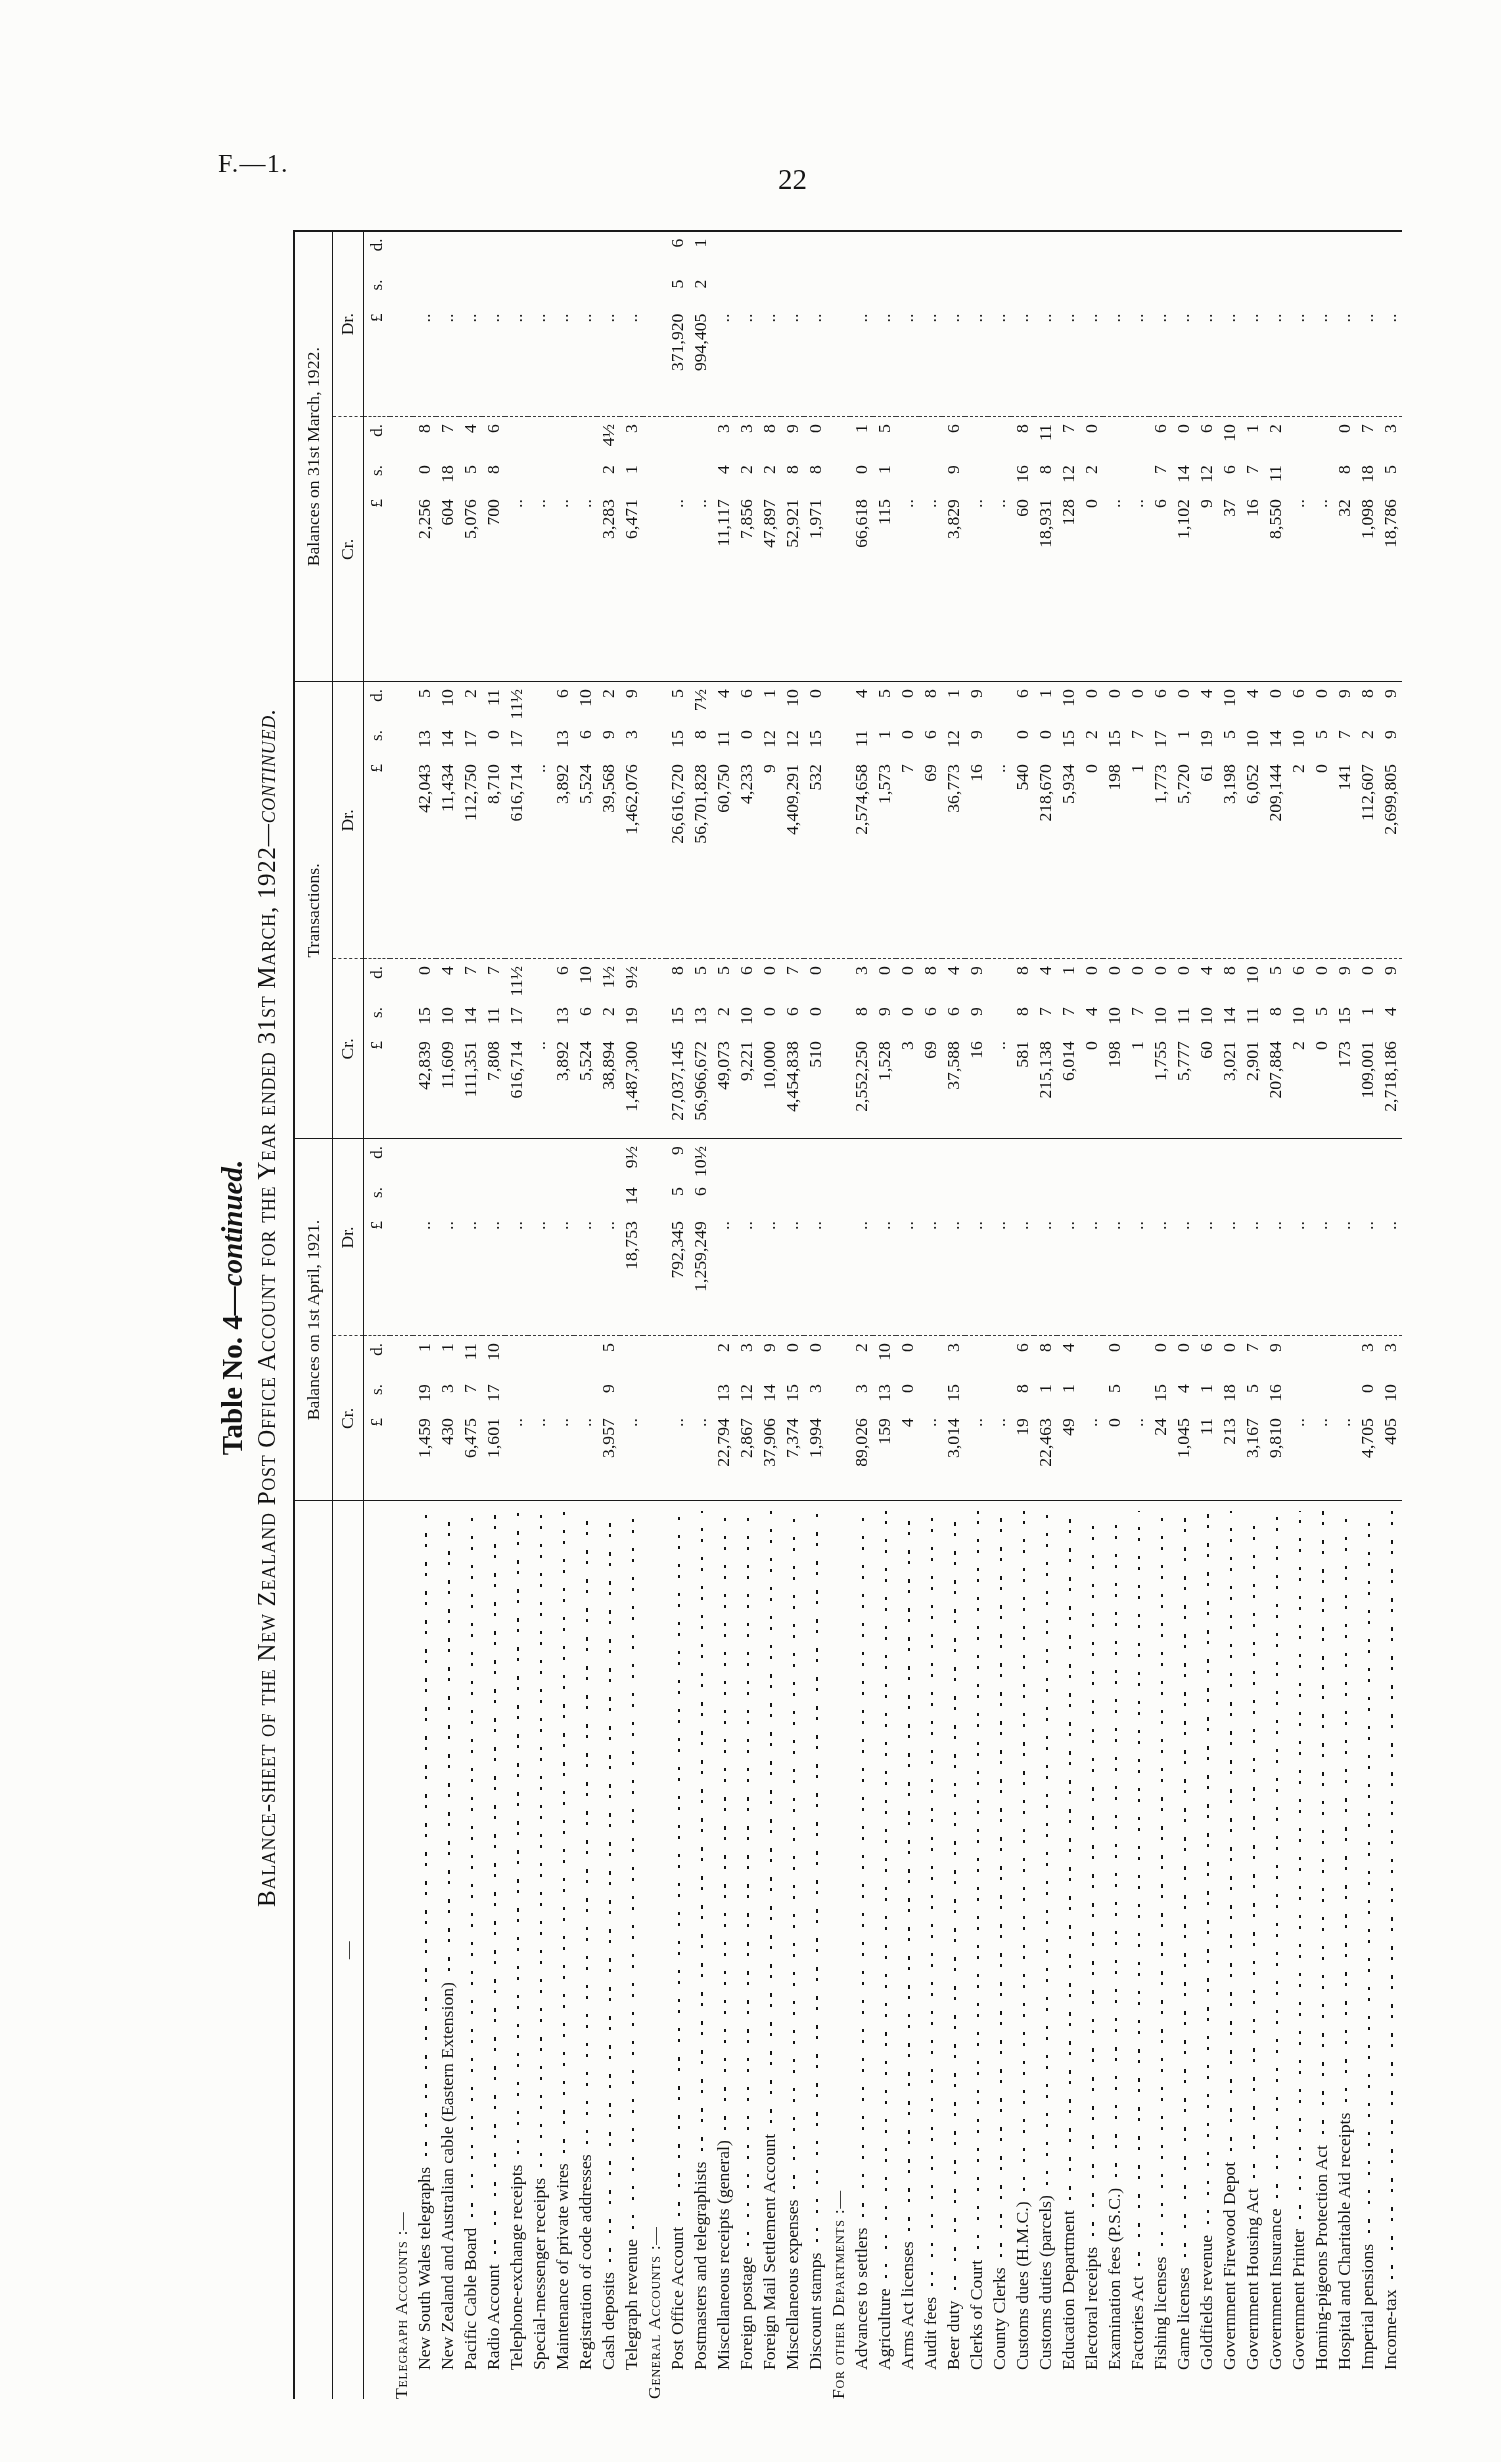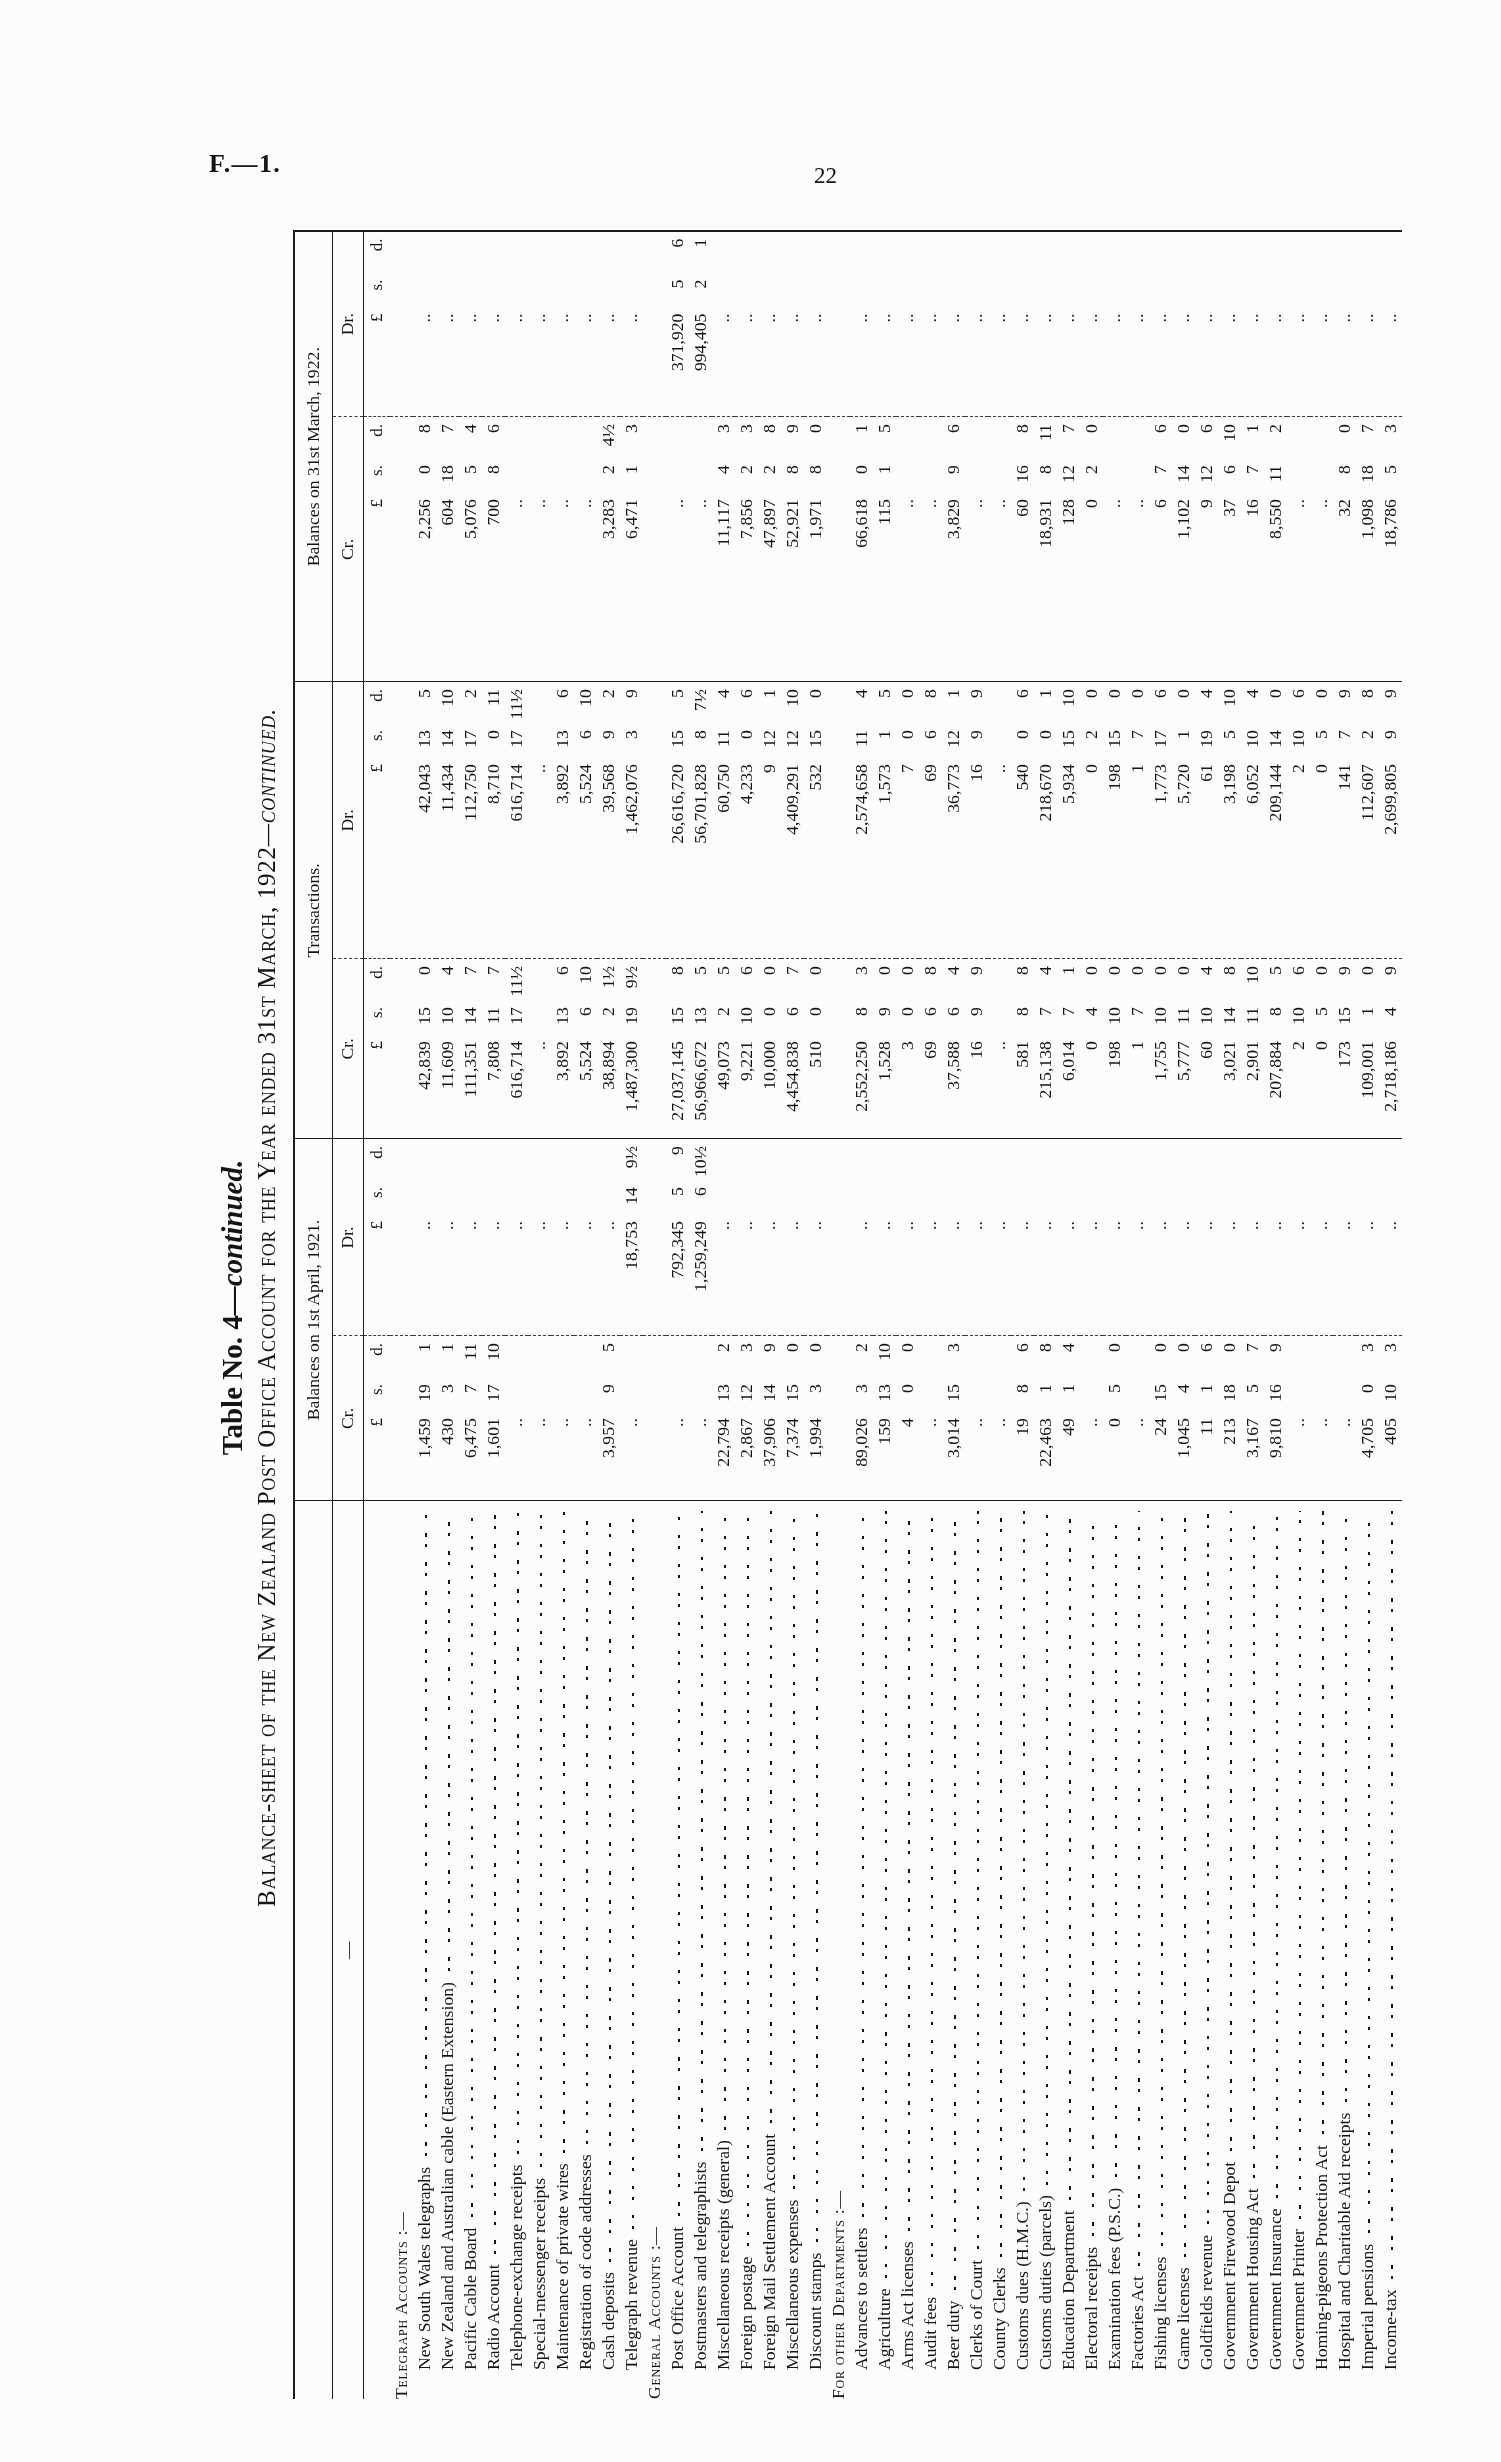--- a/index.html
+++ b/index.html
@@ -1,22 +1,22 @@
 <!DOCTYPE html>
 <html style="font-size:10.5px"><head>
 <meta charset="utf-8">
 <style>
   html,body{margin:0;padding:0;}
   body{
     width:1502px;height:2462px;position:relative;overflow:hidden;
     background:#fcfcfa;color:#141414;
     font-family:"Liberation Serif","DejaVu Serif",serif;
   }
-  .doc-ref{position:absolute;left:209px;top:149px;font-size:26px;letter-spacing:1.3px;font-weight:bold;}
-  .page-num{position:absolute;left:778px;top:163px;font-size:23px;margin-left:36px;}
+  .doc-ref{position:absolute;left:218px;top:149px;font-size:26px;letter-spacing:1.3px;}
+  .page-num{position:absolute;left:778px;top:163px;font-size:29px;}
   
   .sheet{
     position:absolute;left:216px;top:216px;width:2183px;height:1219px;
     transform-origin:0 0;transform:rotate(-90deg) translateX(-2183px);
   }
   .titles{text-align:center;margin:0 0 11.8px 0;}
   .title1{font-size:29px;font-weight:bold;}
   .title1 .cont, .title2 .cont{font-style:italic;}
   .title2{font-size:25px;font-variant:small-caps;letter-spacing:0.7px;margin-top:3.9px;}
   table.bal{border-collapse:collapse;table-layout:fixed;width:2167px;}

